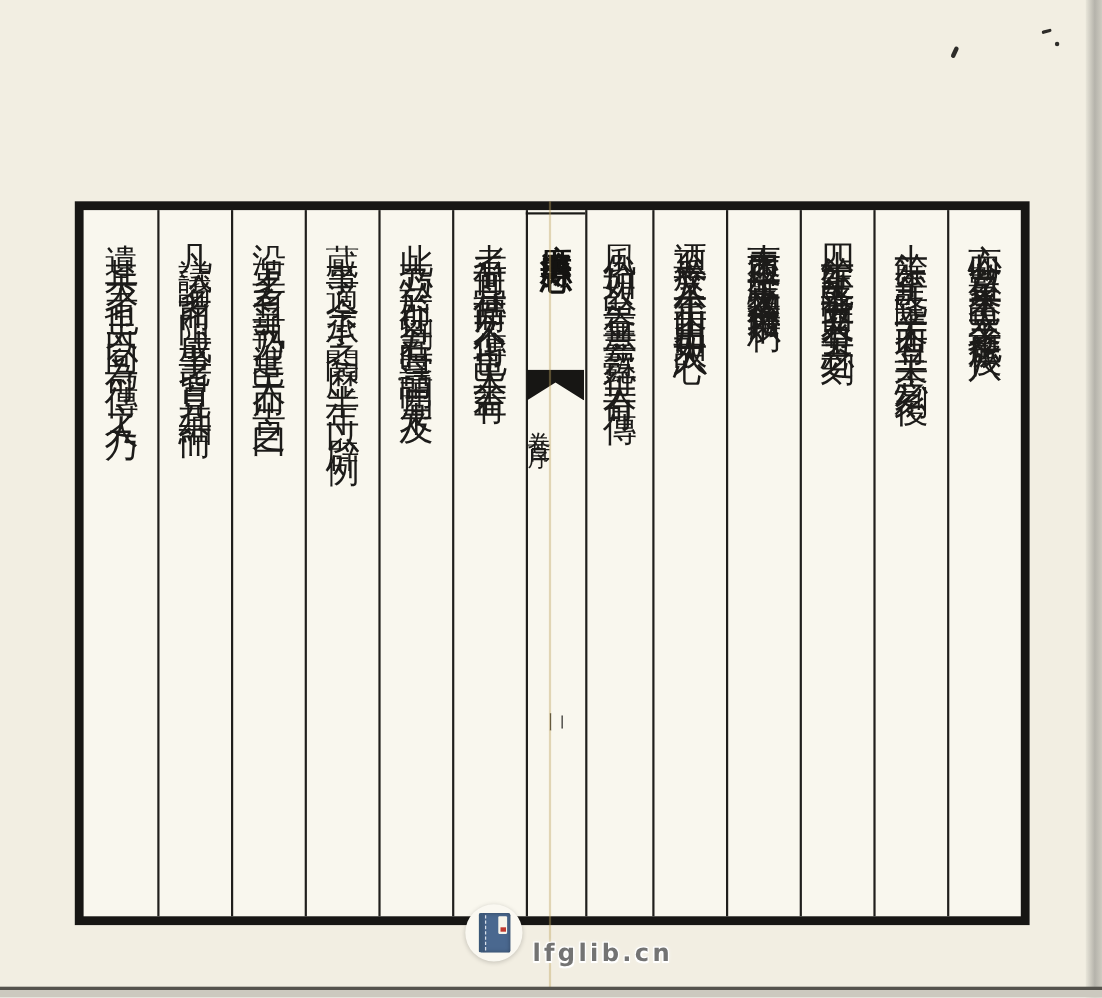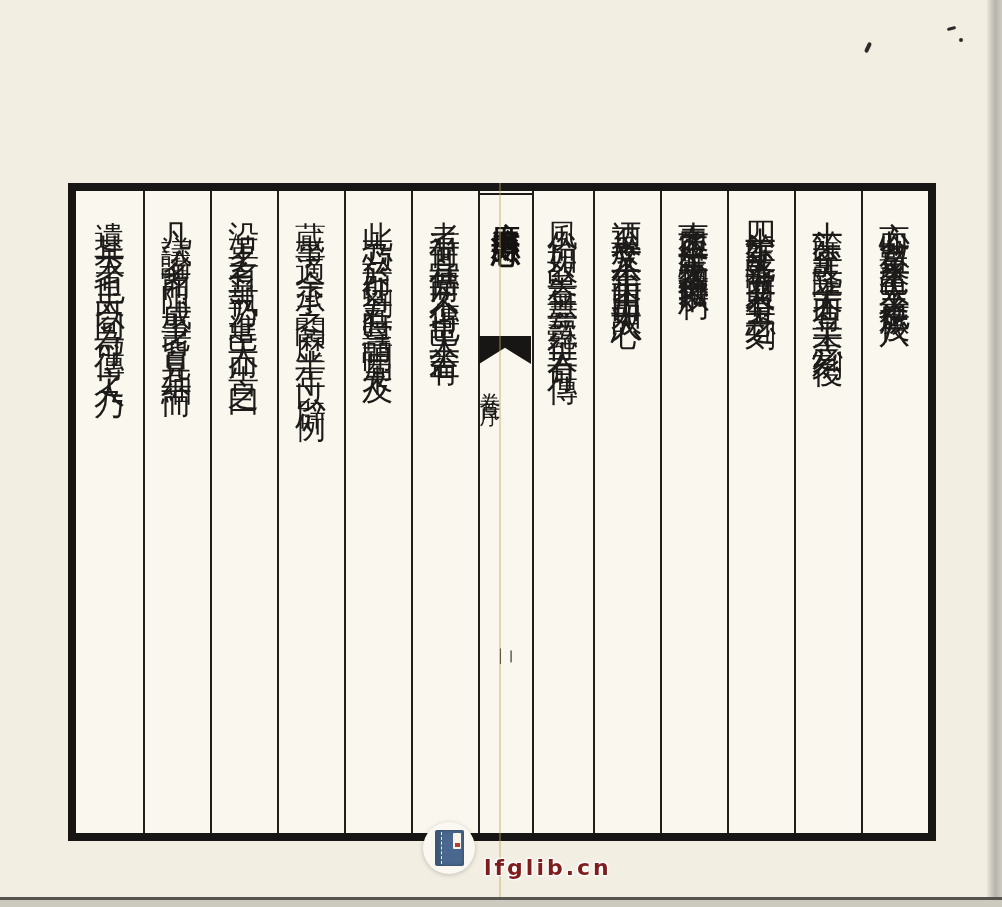--- a/index.html
+++ b/index.html
@@ -68,21 +68,21 @@
     border-left:4px solid #3c5878;box-shadow:inset 0 0 4px rgba(0,0,0,.35);}
   .book .stitch{position:absolute;left:2px;top:2px;bottom:2px;width:0;
     border-left:1px dashed #e8edf4;}
   .book .label{position:absolute;right:3px;top:3px;width:8px;height:16px;
     background:#f7f4ea;border-radius:1px;}
   .book .seal{position:absolute;right:4px;top:13px;width:5px;height:4px;background:#c0392f;}
   .wm-name{position:absolute;left:482px;top:824px;font-size:33px;font-weight:bold;
     color:#87867f;letter-spacing:6px;
     text-shadow:-1px -1px 0 #fff,1px -1px 0 #fff,-1px 1px 0 #fff,1px 1px 0 #fff,0 0 5px #fff;}
   .wm-domain{position:absolute;left:484px;top:855px;font-size:22px;font-weight:bold;
-    color:#7f1d1d;letter-spacing:3px;font-family:"DejaVu Sans","Liberation Sans",sans-serif;
+    color:#737373;letter-spacing:3px;font-family:"DejaVu Sans","Liberation Sans",sans-serif;
     text-shadow:-1px -1px 0 #fff,1px -1px 0 #fff,-1px 1px 0 #fff,1px 1px 0 #fff,0 0 5px #fff;}
 
   
   .c-r1{left:862px;} .c-r2{left:795px;} .c-r3{left:728px;}
   .c-r4{left:661px;} .c-r5{left:594px;} .c-r6{left:533px;width:60px;line-height:60px;}
   .c-l1{left:412px;} .c-l2{left:345px;} .c-l3{left:278px;}
   .c-l4{left:211px;} .c-l5{left:144px;} .c-l6{left:77px;}
 </style>
 </head>
 <body>

